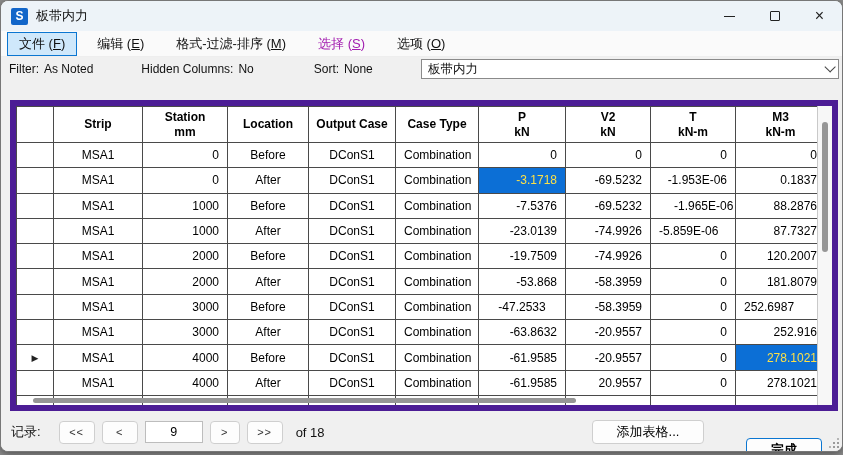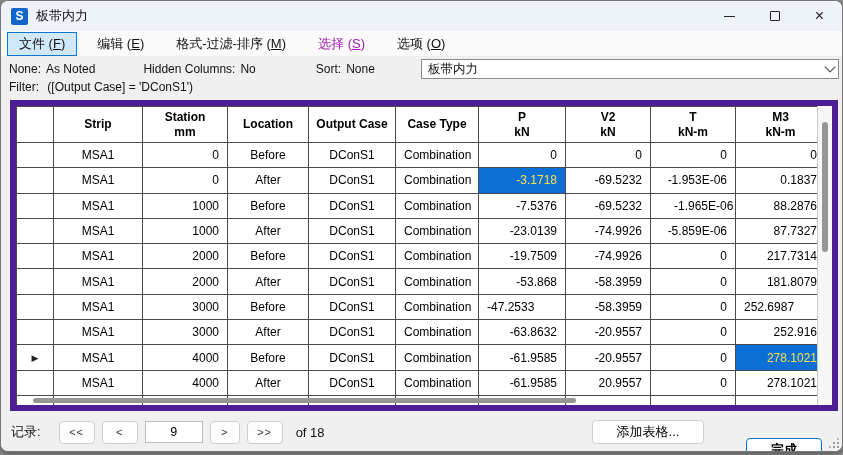--- a/index.html
+++ b/index.html
@@ -91,33 +91,29 @@
   <div class="menubar">
     <div class="menu-item active"><span>文件 (</span><span class="hotkey">F</span><span>)</span></div>
     <div class="menu-item"><span>编辑 (</span><span class="hotkey">E</span><span>)</span></div>
     <div class="menu-item"><span>格式-过滤-排序 (</span><span class="hotkey">M</span><span>)</span></div>
     <div class="menu-item disabled"><span>选择 (</span><span class="hotkey">S</span><span>)</span></div>
     <div class="menu-item"><span>选项 (</span><span class="hotkey">O</span><span>)</span></div>
   </div>
 
   <div class="infostrip">
     <div class="info-line1">
-      <span class="lbl">None:</span>
+      <span class="lbl">Filter:</span>
       <span>As Noted</span>
       <span class="gap1"></span>
       <span class="lbl">Hidden Columns:</span>
       <span>No</span>
       <span class="gap2"></span>
       <span class="lbl">Sort:</span>
       <span>None</span>
     </div>
-    <div class="info-line2">
-      <span class="lbl">Filter:</span>
-      <span>([Output Case] = 'DConS1')</span>
-    </div>
     <div class="combo">
       <span>板带内力</span>
       <span class="chev"></span>
     </div>
   </div>
 
   <div class="table-zone">
     <div class="table-scroll">
       <table>
         <thead>
@@ -196,55 +192,55 @@
             </tr>
             <tr>
               <td class="sel"></td>
               <td style="text-align: center;">MSA1</td>
               <td style="text-align: right;">1000</td>
               <td style="text-align: center;">After</td>
               <td style="text-align: center;">DConS1</td>
               <td style="text-align: center;">Combination</td>
               <td style="text-align: right;">-23.0139</td>
               <td style="text-align: right;">-74.9926</td>
-              <td style="text-align: right; margin-top: 44px;">-5.859E-06</td>
+              <td style=" margin-top: 44px;">-5.859E-06</td>
               <td style="text-align: right;">87.7327</td>
             </tr>
             <tr>
               <td class="sel"></td>
               <td style="text-align: center;">MSA1</td>
               <td style="text-align: right;">2000</td>
               <td style="text-align: center;">Before</td>
               <td style="text-align: center;">DConS1</td>
               <td style="text-align: center;">Combination</td>
               <td style="text-align: right;">-19.7509</td>
               <td style="text-align: right;">-74.9926</td>
               <td style="text-align: right;">0</td>
-              <td style="text-align: right;">217.7314</td>
+              <td style="text-align: right;">120.2007</td>
             </tr>
             <tr>
               <td class="sel"></td>
               <td style="text-align: center;">MSA1</td>
               <td style="text-align: right;">2000</td>
               <td style="text-align: center;">After</td>
               <td style="text-align: center;">DConS1</td>
               <td style="text-align: center;">Combination</td>
               <td style="text-align: right;">-53.868</td>
               <td style="text-align: right;">-58.3959</td>
               <td style="text-align: right;">0</td>
               <td style="text-align: right;">181.8079</td>
             </tr>
             <tr>
               <td class="sel"></td>
               <td style="text-align: center;">MSA1</td>
               <td style="text-align: right;">3000</td>
               <td style="text-align: center;">Before</td>
               <td style="text-align: center;">DConS1</td>
               <td style="text-align: center;">Combination</td>
-              <td style="text-align: left;">-47.2533</td>
+              <td style="text-align: center;">-47.2533</td>
               <td style="text-align: right;">-58.3959</td>
               <td style="text-align: right;">0</td>
               <td style="text-align: left;">252.6987</td>
             </tr>
             <tr>
               <td class="sel"></td>
               <td style="text-align: center;">MSA1</td>
               <td style="text-align: right;">3000</td>
               <td style="text-align: center;">After</td>
               <td style="text-align: center;">DConS1</td>

